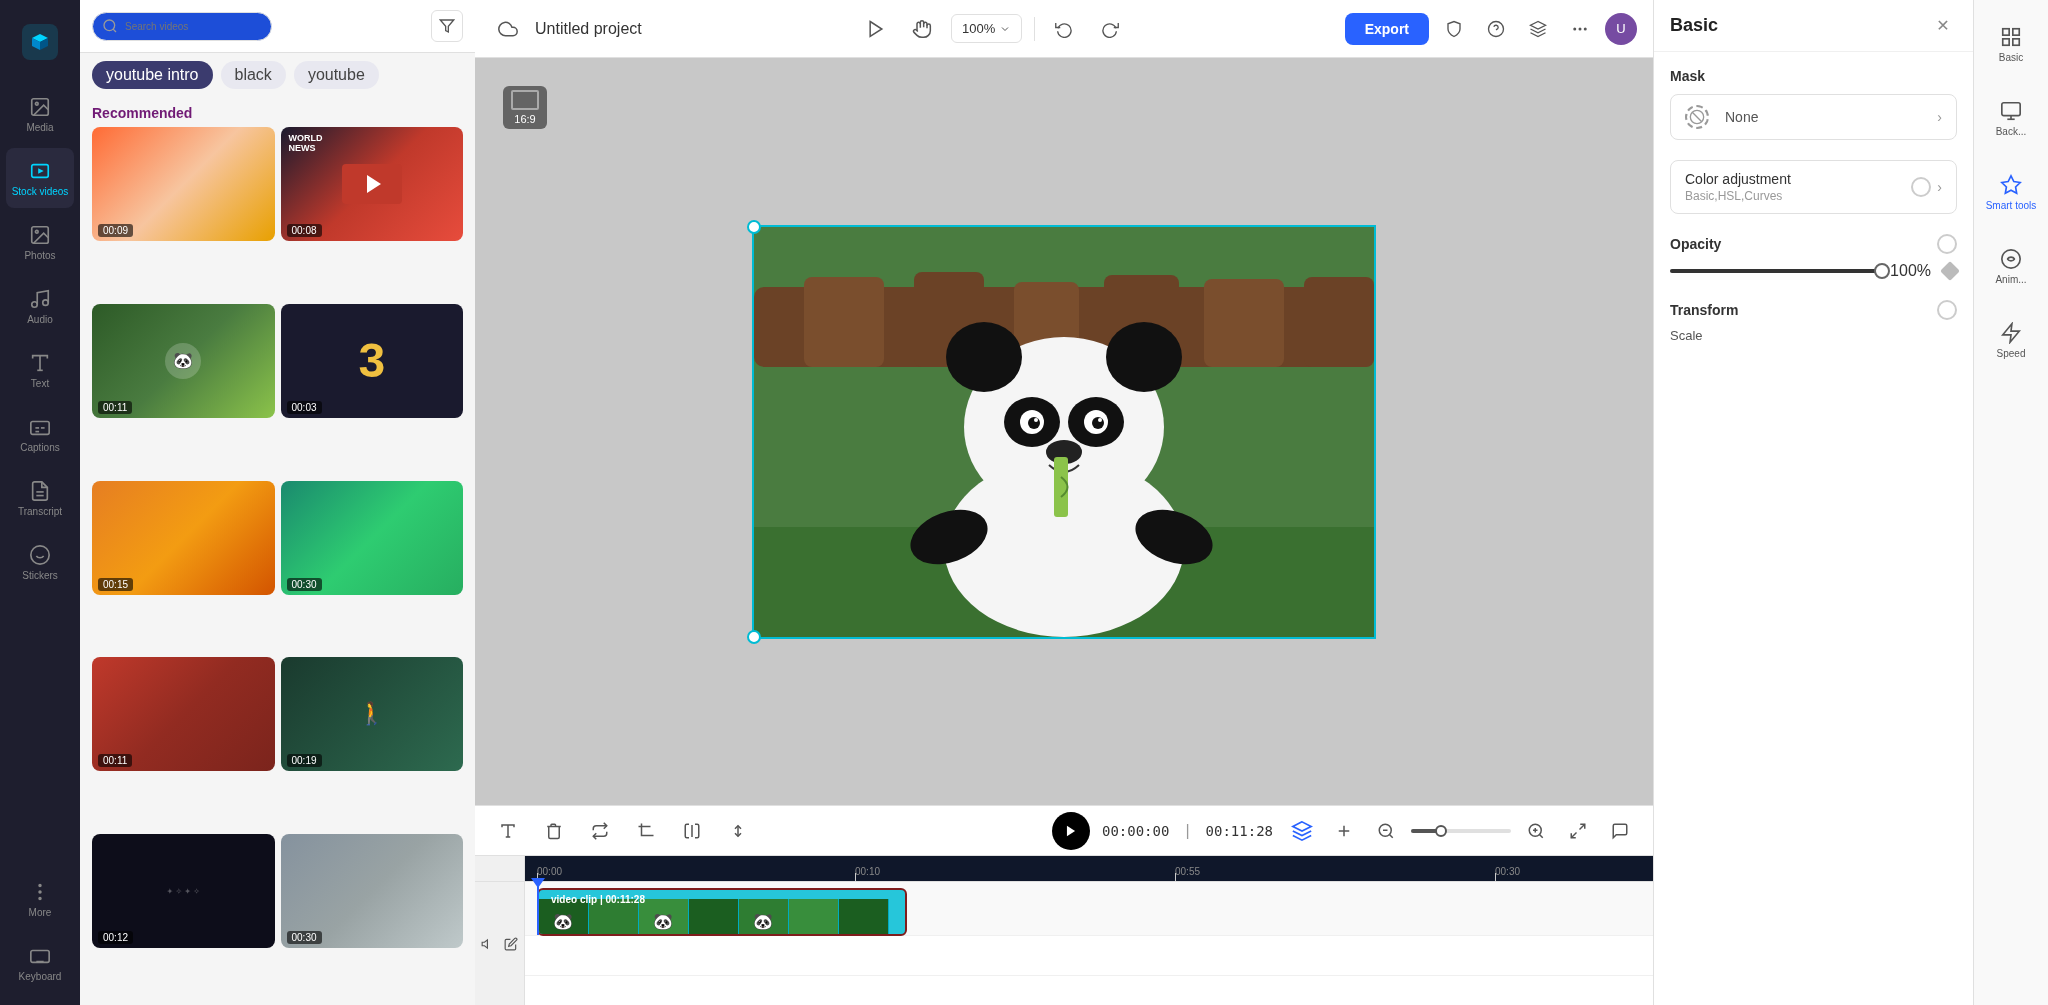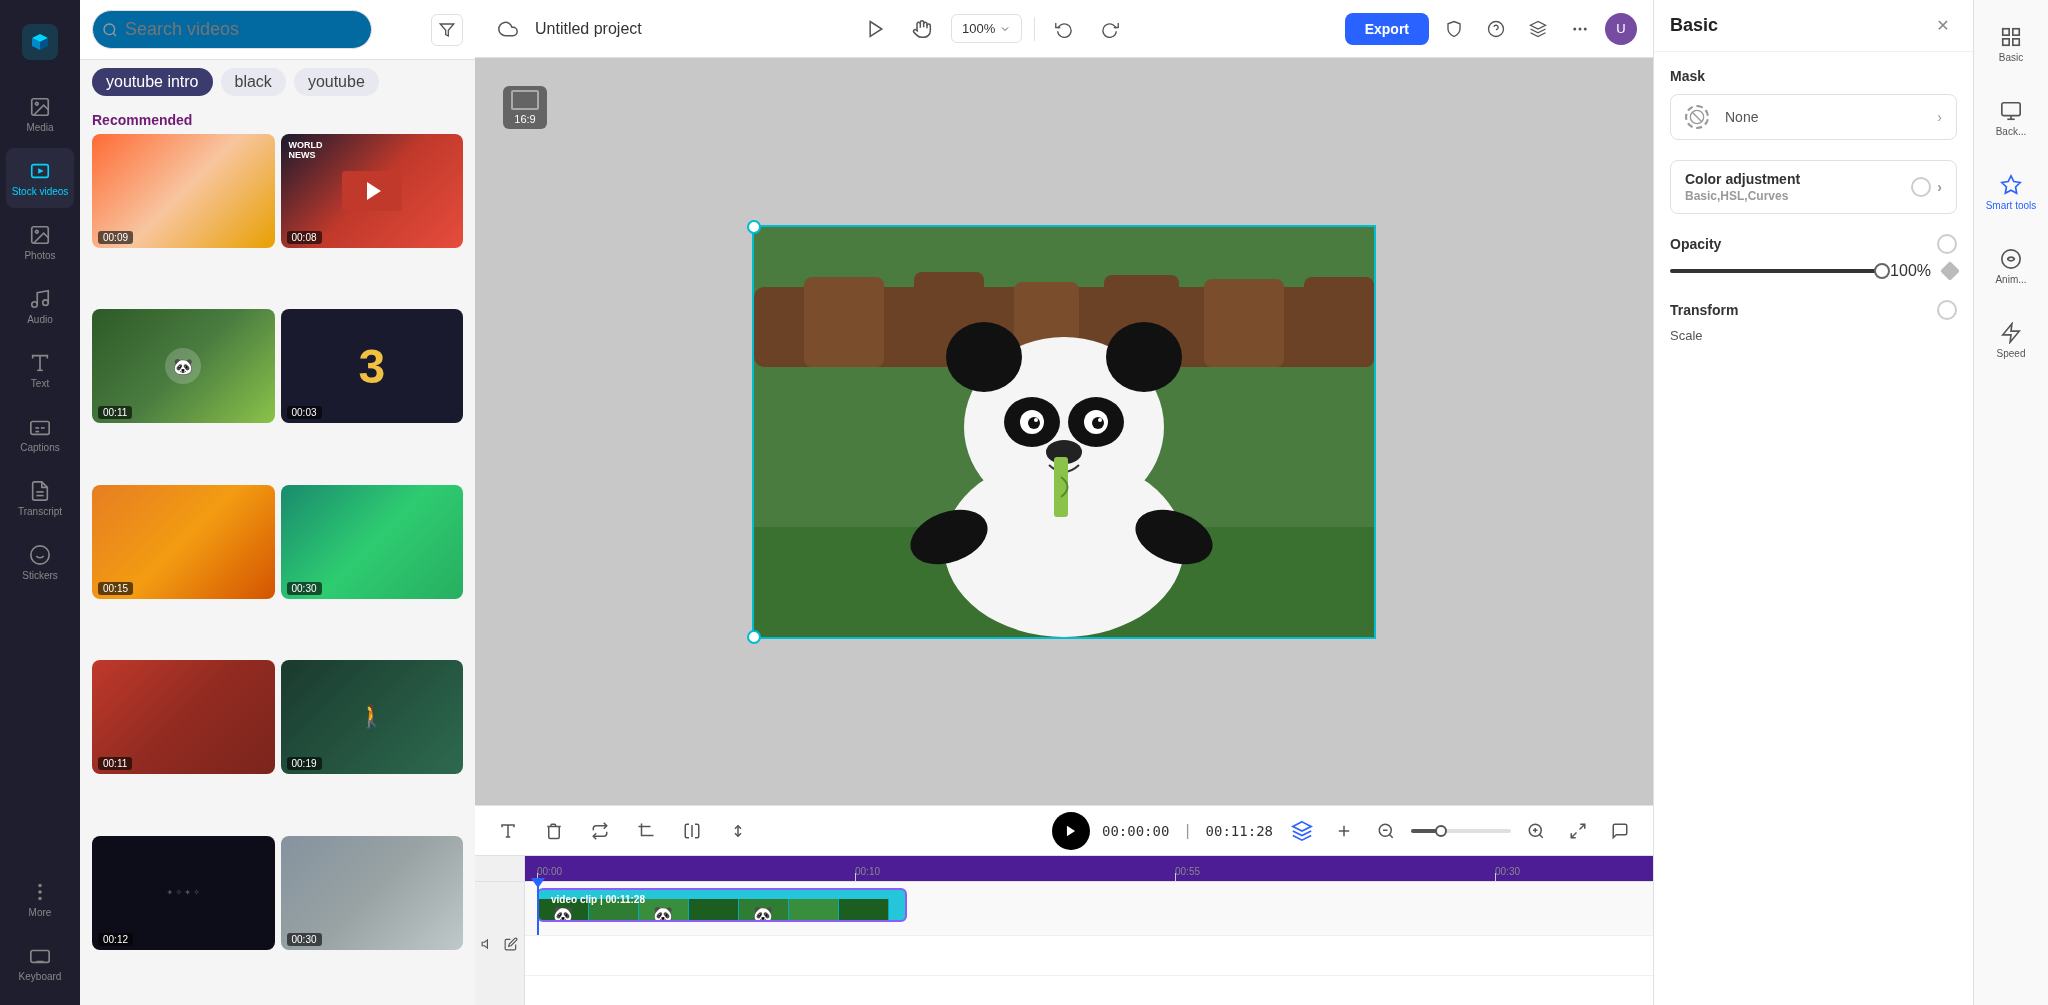--- a/index.html
+++ b/index.html
@@ -14,21 +14,21 @@
     .smart-tools-bar { width: 75px; background: #f9f9f9; display: flex; flex-direction: column; align-items: center; padding: 8px 0; gap: 2px; flex-shrink: 0; border-left: 1px solid #e0e0e0; }
 
     
     .icon-btn { display: flex; flex-direction: column; align-items: center; justify-content: center; width: 68px; height: 60px; border-radius: 8px; cursor: pointer; color: #888; font-size: 10px; gap: 4px; transition: background 0.2s; }
     .icon-btn.active { background: #2a2a3e; color: #00d4ff; }
     .icon-btn svg { width: 22px; height: 22px; }
     .logo-area { width: 68px; height: 60px; display: flex; align-items: center; justify-content: center; margin-bottom: 8px; }
 
     
     .search-bar { padding: 10px 12px; background: #fff; border-bottom: 1px solid #e0e0e0; display: flex; align-items: center; gap: 8px; }
-    .search-input { flex: 1; border: 1px solid #e0e0e0; border-radius: 20px; padding: 8px 14px 8px 32px; font-size: 18px; outline: none; background: #0369a1; }
+    .search-input { flex: 1; border: 1px solid #e0e0e0; border-radius: 20px; padding: 8px 14px 8px 32px; font-size: 10px; outline: none; background: #1d4ed8; }
     .filter-btn { width: 32px; height: 32px; border: 1px solid #e0e0e0; border-radius: 6px; background: #fff; display: flex; align-items: center; justify-content: center; cursor: pointer; color: #555; }
     .tag-row { display: flex; gap: 8px; padding: 8px 12px; flex-wrap: wrap; }
     .tag { background: #e8e8f0; border-radius: 16px; padding: 5px 14px; font-size: 16px; color: #444; cursor: pointer; white-space: nowrap; }
     .tag.active { background: #3b3b6e; color: #fff; }
     .section-title { padding: 8px 12px 6px; font-size: 14px; font-weight: 600; color: #701a75; }
     .video-grid { display: grid; grid-template-columns: 1fr 1fr; gap: 6px; padding: 0 12px; overflow-y: auto; flex: 1; }
     .video-thumb { position: relative; border-radius: 8px; overflow: hidden; cursor: pointer; aspect-ratio: 16/10; background: #ccc; }
     .video-thumb .duration { position: absolute; bottom: 4px; left: 6px; background: rgba(0,0,0,0.6); color: #fff; font-size: 10px; padding: 1px 5px; border-radius: 3px; }
 
     
@@ -72,25 +72,25 @@
 
     
     .timeline-area { height: 200px; background: #fff; border-top: 1px solid #e0e0e0; display: flex; flex-direction: column; }
     .timeline-toolbar { height: 50px; display: flex; align-items: center; padding: 0 16px; gap: 12px; border-bottom: 1px solid #e0e0e0; }
     .timeline-tool-btn { width: 34px; height: 34px; border-radius: 6px; display: flex; align-items: center; justify-content: center; cursor: pointer; color: #555; }
     .play-btn { width: 38px; height: 38px; background: #000; border-radius: 50%; display: flex; align-items: center; justify-content: center; cursor: pointer; color: #fff; }
     .time-display { font-size: 14px; color: #333; font-family: monospace; }
     .time-sep { color: #999; margin: 0 4px; }
     .timeline-right { margin-left: auto; display: flex; align-items: center; gap: 8px; }
     .timeline-content { flex: 1; display: flex; overflow: hidden; }
-    .time-ruler { height: 26px; background: #4c1d95; border-bottom: 1px solid #e0e0e0; display: flex; align-items: flex-end; padding: 0 0 4px 0; position: relative; }
+    .time-ruler { height: 26px; background: #0f172a; border-bottom: 1px solid #e0e0e0; display: flex; align-items: flex-end; padding: 0 0 4px 0; position: relative; }
     .ruler-mark { position: absolute; bottom: 4px; font-size: 10px; color: #888; white-space: nowrap; }
     .ruler-line { position: absolute; bottom: 0; width: 1px; height: 8px; background: #ccc; }
     .track-row { height: 54px; border-bottom: 1px solid #f0f0f0; position: relative; background: #f9f9f9; }
-    .video-clip-block { position: absolute; left: 0; top: 6px; height: 34px; background: #26c6da; border-radius: 6px; overflow: hidden; display: flex; align-items: center; cursor: pointer; border: 2px solid #8b5cf6; }
+    .video-clip-block { position: absolute; left: 0; top: 6px; height: 48px; background: #26c6da; border-radius: 6px; overflow: hidden; display: flex; align-items: center; cursor: pointer; border: 2px solid #7f1d1d; }
     .clip-label { font-size: 10px; color: #fff; font-weight: 600; padding: 0 8px; white-space: nowrap; z-index: 2; position: absolute; top: 4px; left: 4px; }
     .clip-thumbs { display: flex; height: 100%; }
     .clip-thumb { width: 50px; height: 100%; flex-shrink: 0; background: #4caf50; border-right: 1px solid #00acc1; }
     .clip-thumb:nth-child(1) { background: #388e3c; }
     .clip-thumb:nth-child(2) { background: #2e7d32; }
     .clip-thumb:nth-child(3) { background: #388e3c; }
     .clip-thumb:nth-child(4) { background: #1b5e20; }
     .clip-thumb:nth-child(5) { background: #2e7d32; }
     .clip-thumb:nth-child(6) { background: #388e3c; }
     .clip-thumb:nth-child(7) { background: #1b5e20; }
@@ -103,21 +103,21 @@
     .panel-header { height: 52px; display: flex; align-items: center; padding: 0 16px; justify-content: space-between; border-bottom: 1px solid #f0f0f0; }
     .panel-title { font-size: 18px; font-weight: 600; color: #222; }
     .close-btn { width: 28px; height: 28px; border-radius: 50%; display: flex; align-items: center; justify-content: center; cursor: pointer; color: #888; font-size: 16px; }
     .panel-body { flex: 1; overflow-y: auto; padding: 16px; }
     .section-row { margin-bottom: 20px; }
     .section-label { font-size: 14px; font-weight: 600; color: #333; margin-bottom: 10px; }
     .mask-selector { display: flex; align-items: center; border: 1px solid #e0e0e0; border-radius: 8px; padding: 10px 14px; justify-content: space-between; cursor: pointer; }
     .mask-icon { width: 24px; height: 24px; border-radius: 50%; border: 2px dashed #999; display: flex; align-items: center; justify-content: center; color: #999; font-size: 12px; margin-right: 8px; }
     .mask-none-label { color: #555; font-size: 14px; }
     .chevron-right { color: #999; font-size: 14px; }
-    .color-adj-row { display: flex; align-items: center; justify-content: space-between; border: 1px solid #e0e0e0; border-radius: 8px; padding: 10px 14px; cursor: pointer; font-weight: bold; }
+    .color-adj-row { display: flex; align-items: center; justify-content: space-between; border: 1px solid #e0e0e0; border-radius: 8px; padding: 10px 14px; cursor: pointer; }
     .color-adj-label { font-size: 14px; color: #333; }
     .color-adj-sub { font-size: 12px; color: #999; margin-top: 2px; }
     .opacity-row { margin-bottom: 20px; }
     .opacity-header { display: flex; align-items: center; justify-content: space-between; margin-bottom: 8px; }
     .opacity-label { font-size: 14px; font-weight: 600; color: #333; }
     .slider-track { height: 4px; background: #e0e0e0; border-radius: 2px; position: relative; margin: 6px 0; }
     .slider-fill { height: 100%; background: #333; border-radius: 2px; }
     .slider-thumb { width: 16px; height: 16px; background: #fff; border: 2px solid #666; border-radius: 50%; position: absolute; top: -6px; cursor: pointer; }
     .diamond-icon { width: 14px; height: 14px; background: #bbb; transform: rotate(45deg); margin-left: 8px; border-radius: 2px; }
     .transform-row { margin-bottom: 12px; }

